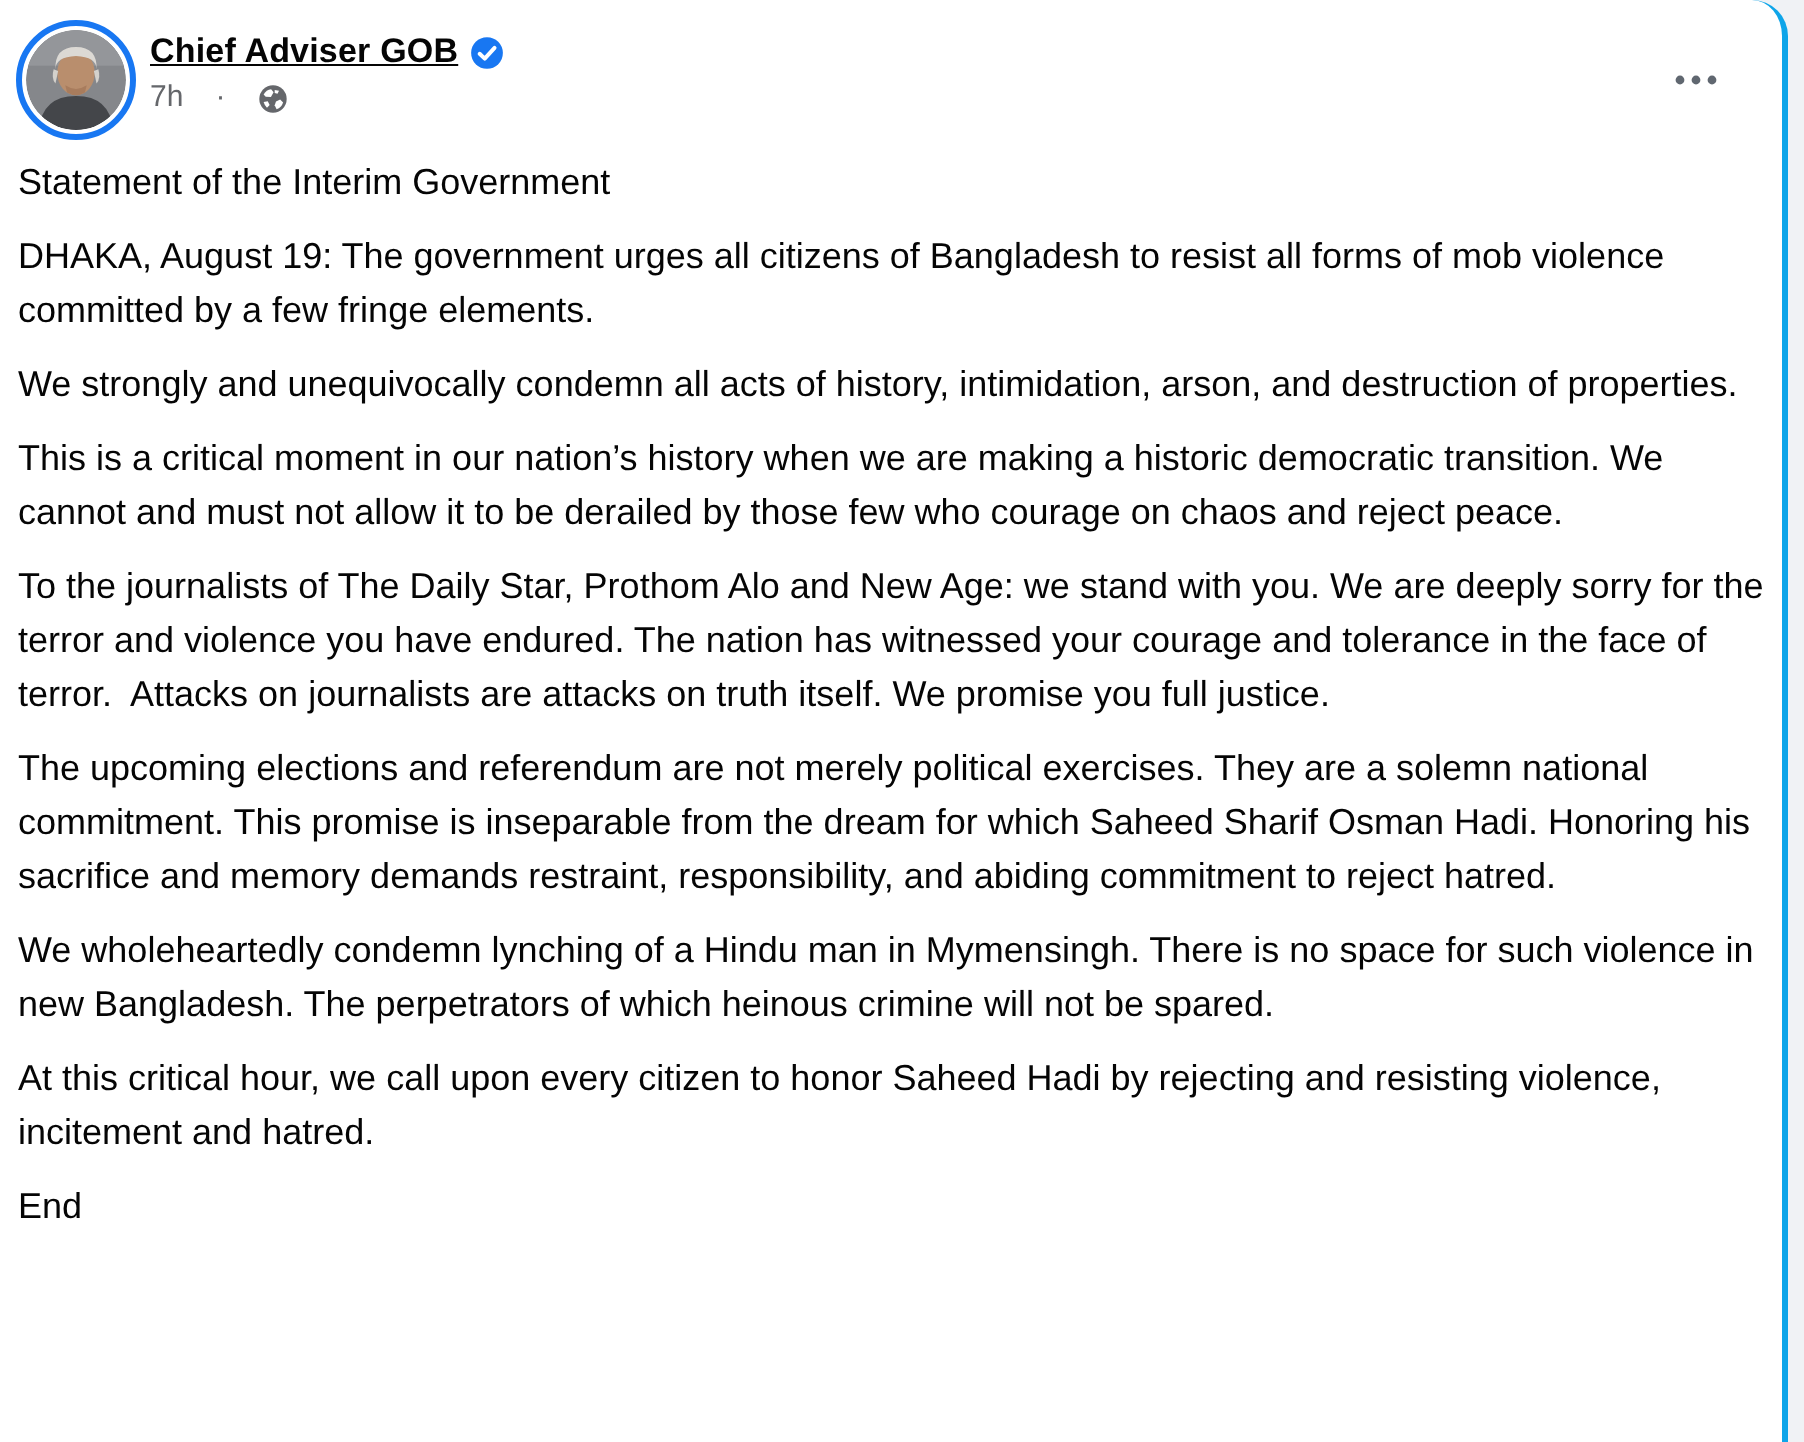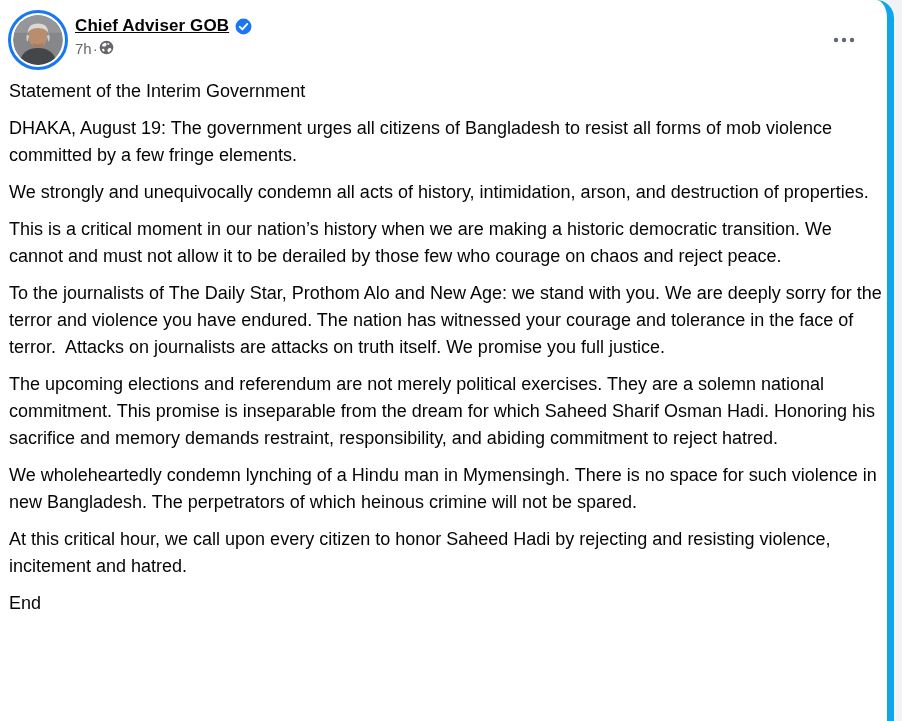--- a/index.html
+++ b/index.html
@@ -12,21 +12,21 @@
     overflow: hidden;
   }
   .card {
     position: absolute;
     left: 0;
     top: 0;
     width: 894px;
     height: 721px;
     background: #ffffff;
     border-top-right-radius: 18px;
-    border-right: 7px solid #0ea5e9;
+    border-right: 3px solid #0ea5e9;
     box-sizing: border-box;
   }
   
   .post-header {
     position: relative;
     display: flex;
     align-items: flex-start;
     padding: 10px 16px 0 8px;
   }
   .avatar-ring {
@@ -65,22 +65,22 @@
     cursor: pointer;
     letter-spacing: 0.1px;
   }
   .badge {
     display: inline-flex;
     width: 17px;
     height: 17px;
   }
   .meta-row {
     display: flex;
-    align-items: flex-start;
-    gap: 1px;
+    align-items: center;
+    gap: 16px;
     margin-top: 2px;
     color: #65676b;
     font-size: 15px;
     line-height: 20px;
   }
   .meta-time {
     cursor: pointer;
   }
   .meta-sep {
     color: #65676b;

